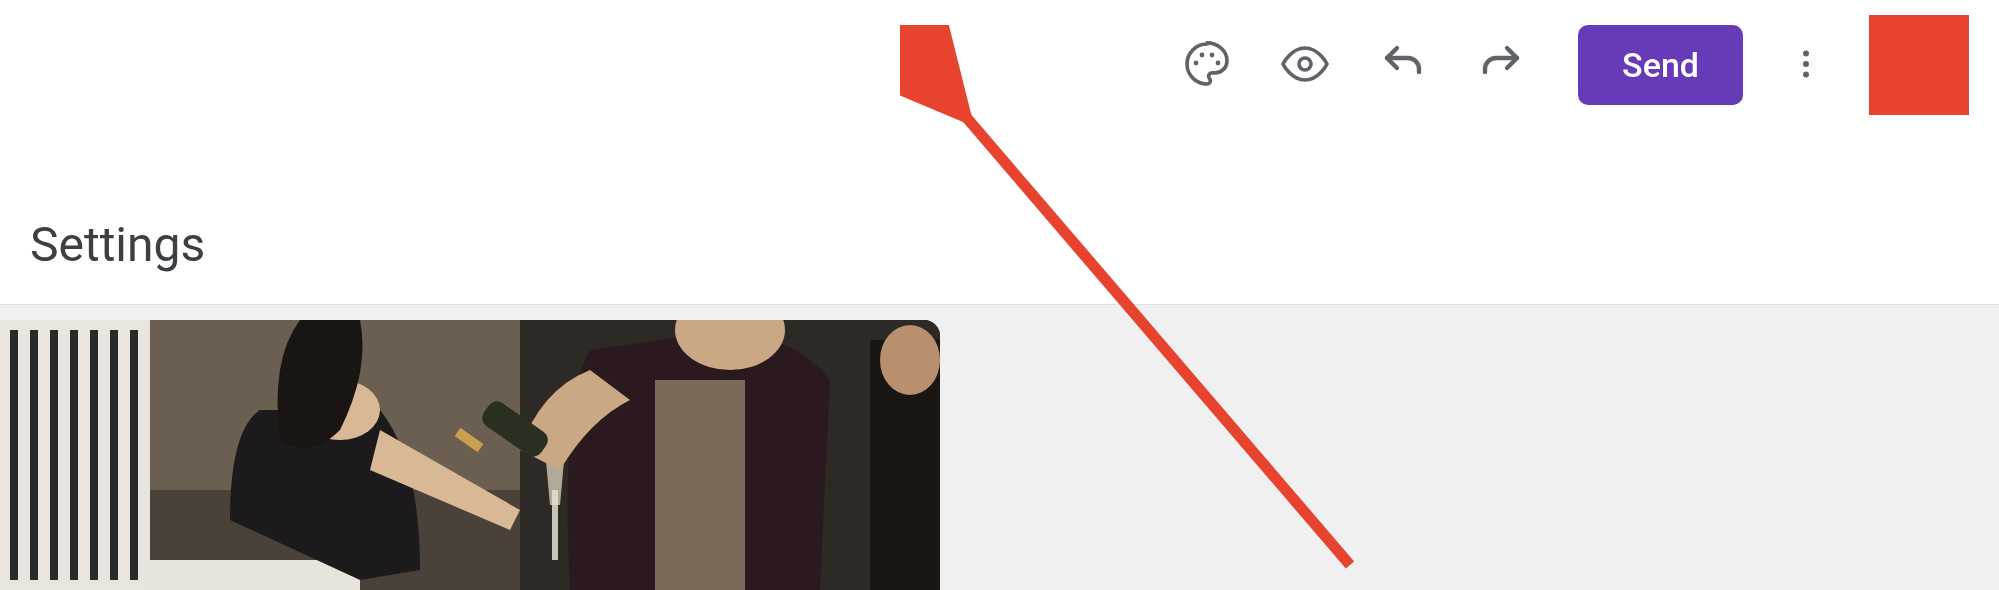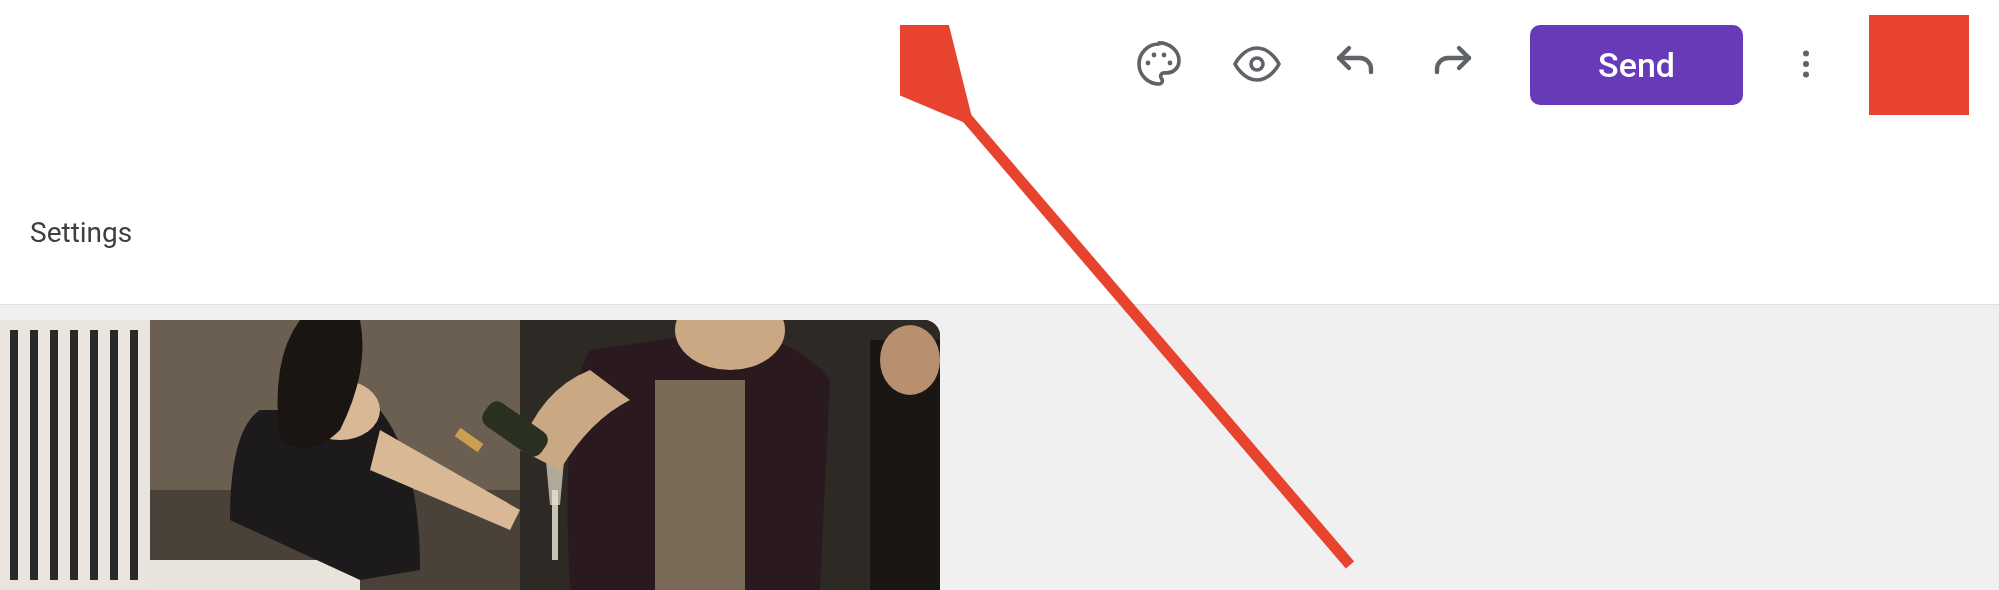--- a/index.html
+++ b/index.html
@@ -41,21 +41,21 @@
       color: #5f6368;
     }
     .icon-btn svg {
       width: 48px;
       height: 48px;
     }
     .send-btn {
       background: #673ab7;
       color: #ffffff;
       border: none;
-      padding: 0 68px;
+      padding: 0 44px;
       height: 80px;
       border-radius: 10px;
       font-size: 34px;
       font-weight: 500;
       cursor: pointer;
       margin-left: 24px;
       font-family: inherit;
     }
     .more-btn {
       width: 70px;
@@ -72,21 +72,21 @@
     .profile-square {
       width: 100px;
       height: 100px;
       background: #e8432e;
       margin-left: 20px;
     }
     .tab-label {
       position: absolute;
       left: 30px;
       top: 216px;
-      font-size: 28px;
+      font-size: 48px;
       color: #3c4043;
       font-weight: 400;
     }
     .content-area {
       position: absolute;
       top: 304px;
       left: 0;
       right: 0;
       bottom: 0;
       background: #f1f0f0;

